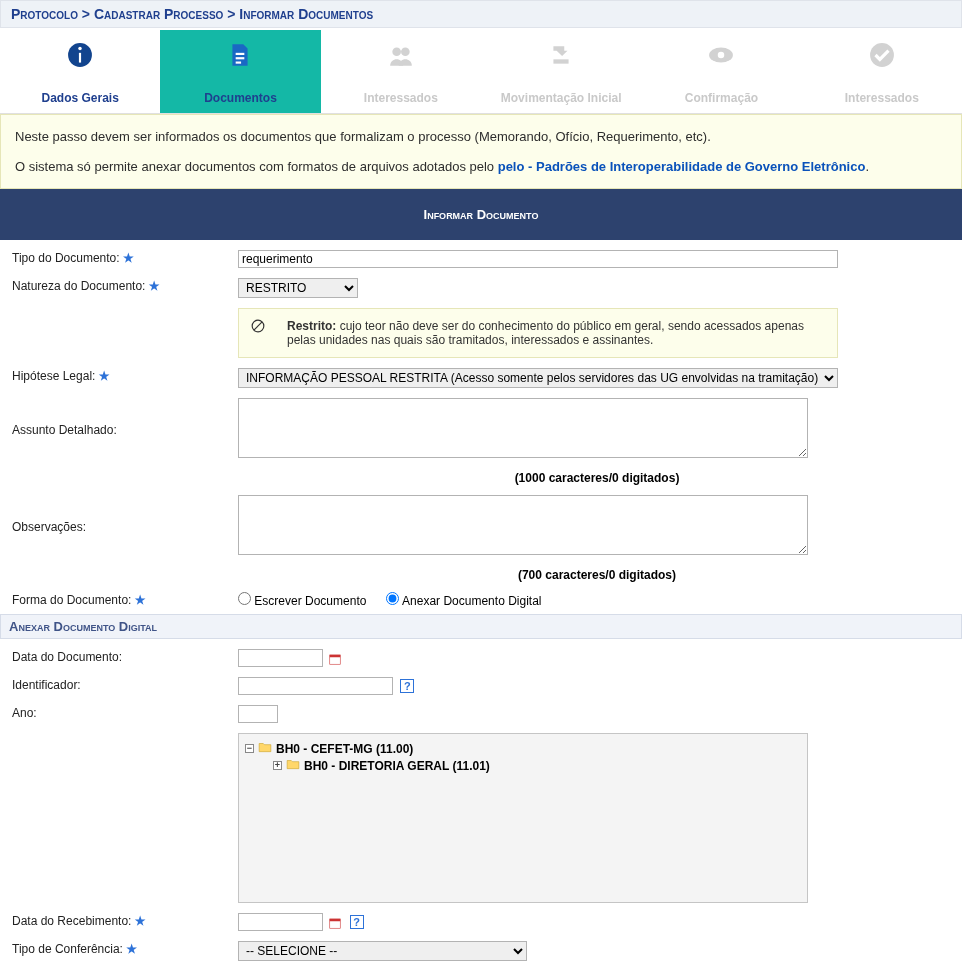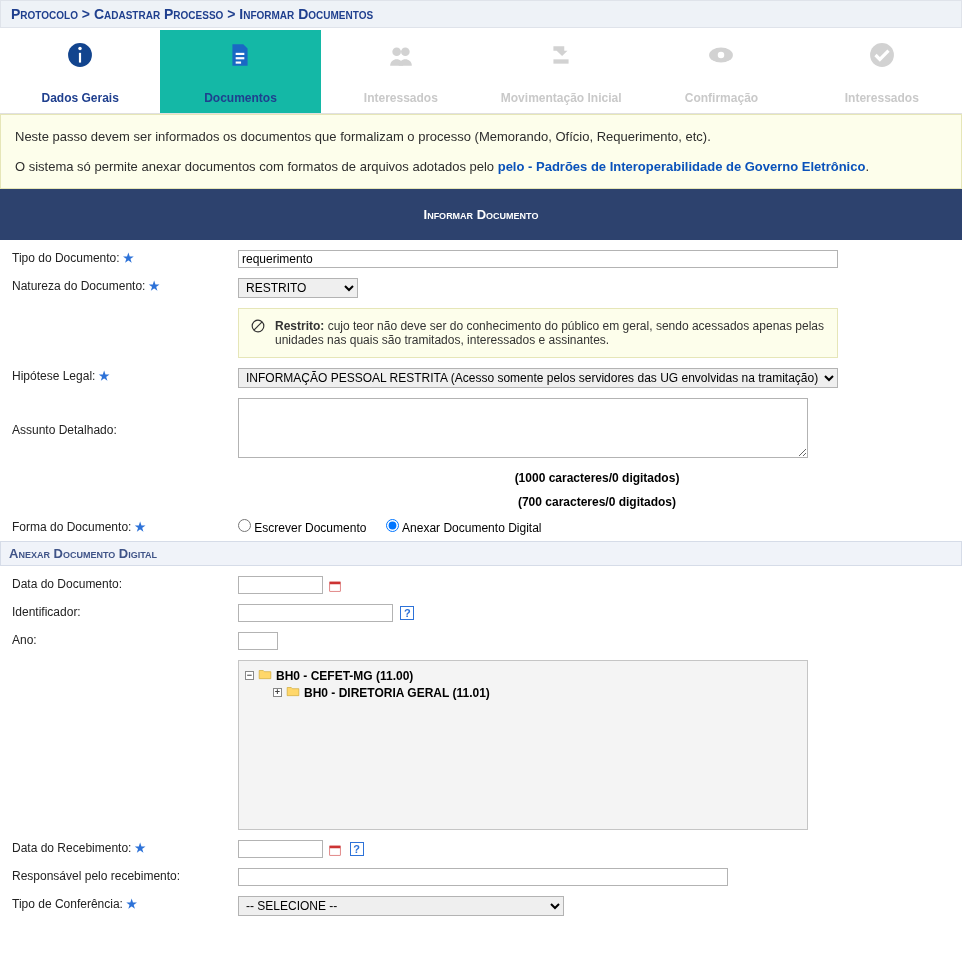--- a/index.html
+++ b/index.html
@@ -16,21 +16,21 @@
   .intro { background: #fdfeeb; padding: 14px; font-size: 13px; color: #2d2d2d; border: 1px solid #e6e6b8; }
   .intro a { color: #0a52ba; font-weight: bold; text-decoration: none; }
   .section-bar { background: #2d426e; color: #fff; text-align: center; font-weight: bold; font-variant: small-caps; font-size: 13px; padding: 18px 0; }
   .sub-bar { background: #f0f3f9; color: #3f5387; font-weight: bold; font-variant: small-caps; font-size: 13px; padding: 4px 8px; border:1px solid #d6dce8; }
   table.form { width: 100%; margin-top: 4px; }
   table.form td.label { width: 230px; text-align: left; vertical-align: top; padding: 5px 2px 5px 10px; font-size: 12px; color: #222; white-space: nowrap; }
   table.form td.field { padding: 4px; vertical-align: top; }
   .req { color: #2d72d8; font-weight: bold; }
   input[type=text], textarea, select { font-family: inherit; font-size: 12px; border: 1px solid #b3b3b3; padding: 1px 3px; }
   textarea { resize: both; }
-  .restrito-info { background: #fdfeeb; border: 1px solid #e6e6b8; padding: 10px 12px; display: flex; gap: 10px; font-size: 12px; color: #333; }
+  .restrito-info { background: #fdfeeb; border: 1px solid #e6e6b8; padding: 10px 12px; display: flex; gap: 22px; font-size: 12px; color: #333; }
   .tree-area { width: 570px; height: 170px; background: #f4f4f4; border: 1px solid #c5c5c5; padding: 6px; font-size: 12px; }
   .tree-item { display: flex; align-items: center; gap: 4px; font-weight: bold; padding: 1px 0; }
   .tree-child { margin-left: 28px; }
   .expander { width: 9px; height: 9px; border: 1px solid #888; display: inline-flex; align-items: center; justify-content: center; font-size: 9px; line-height: 9px; background:#fff; color:#444; }
   .cal-icon { display:inline-flex; vertical-align:middle; margin-left:2px; }
   .help-icon { display:inline-flex; border:1px solid #2d72d8; width:14px; height:14px; align-items:center; justify-content:center; color:#2d72d8; font-weight:bold; font-size:11px; margin-left:4px; }
   .counter { font-weight: bold; padding: 2px 0 4px 0; text-align: center; }
 </style>
 </head>
 <body>
@@ -127,20 +127,24 @@
       <select style="width:600px"><option>INFORMAÇÃO PESSOAL RESTRITA (Acesso somente pelos servidores das UG envolvidas na tramitação)</option></select>
     </td>
   </tr>
   <tr>
     <td class="label" style="vertical-align:middle;"><span>Assunto Detalhado:</span></td>
     <td class="field"><textarea style="width: 570px; height: 60px;"></textarea></td>
   </tr>
   <tr>
     <td class="label"></td>
     <td class="field counter">(1000 caracteres/0 digitados)</td>
+  </tr>
+  <tr>
+    <td class="label" style="vertical-align:middle;"><span>Observações:</span></td>
+    <td class="field"><textarea style="width: 570px; height: 60px;"></textarea></td>
   </tr>
   <tr>
     <td class="label"></td>
     <td class="field counter">(700 caracteres/0 digitados)</td>
   </tr>
   <tr>
     <td class="label"><span>Forma do Documento:</span> <span class="req">★</span></td>
     <td class="field">
       <label><input type="radio" name="forma" style=""> <span>Escrever Documento</span></label>
       &nbsp;&nbsp;&nbsp;&nbsp;
@@ -205,23 +209,19 @@
       <span class="cal-icon">
             <svg width="14" height="14" viewBox="0 0 24 24">
               <rect x="3" y="5" width="18" height="16" fill="#fff" stroke="#c33"></rect>
               <rect x="3" y="5" width="18" height="4" fill="#c33"></rect>
             </svg>
           </span>
       <span class="help-icon">?</span>
     </td>
   </tr>
   <tr>
-    <td class="label"><span>Responsável pelo recebimento:</span></td>
-    <td class="field"><input type="text" style="width: 490px;"></td>
-  </tr>
-  <tr>
     <td class="label"><span>Tipo de Conferência:</span> <span class="req">★</span></td>
     <td class="field">
-      <select style="width:326px"><option>-- SELECIONE --</option></select>
+      <select style="width:289px"><option>-- SELECIONE --</option></select>
     </td>
   </tr>
 </tbody>
   </table>
 
 </body></html>

